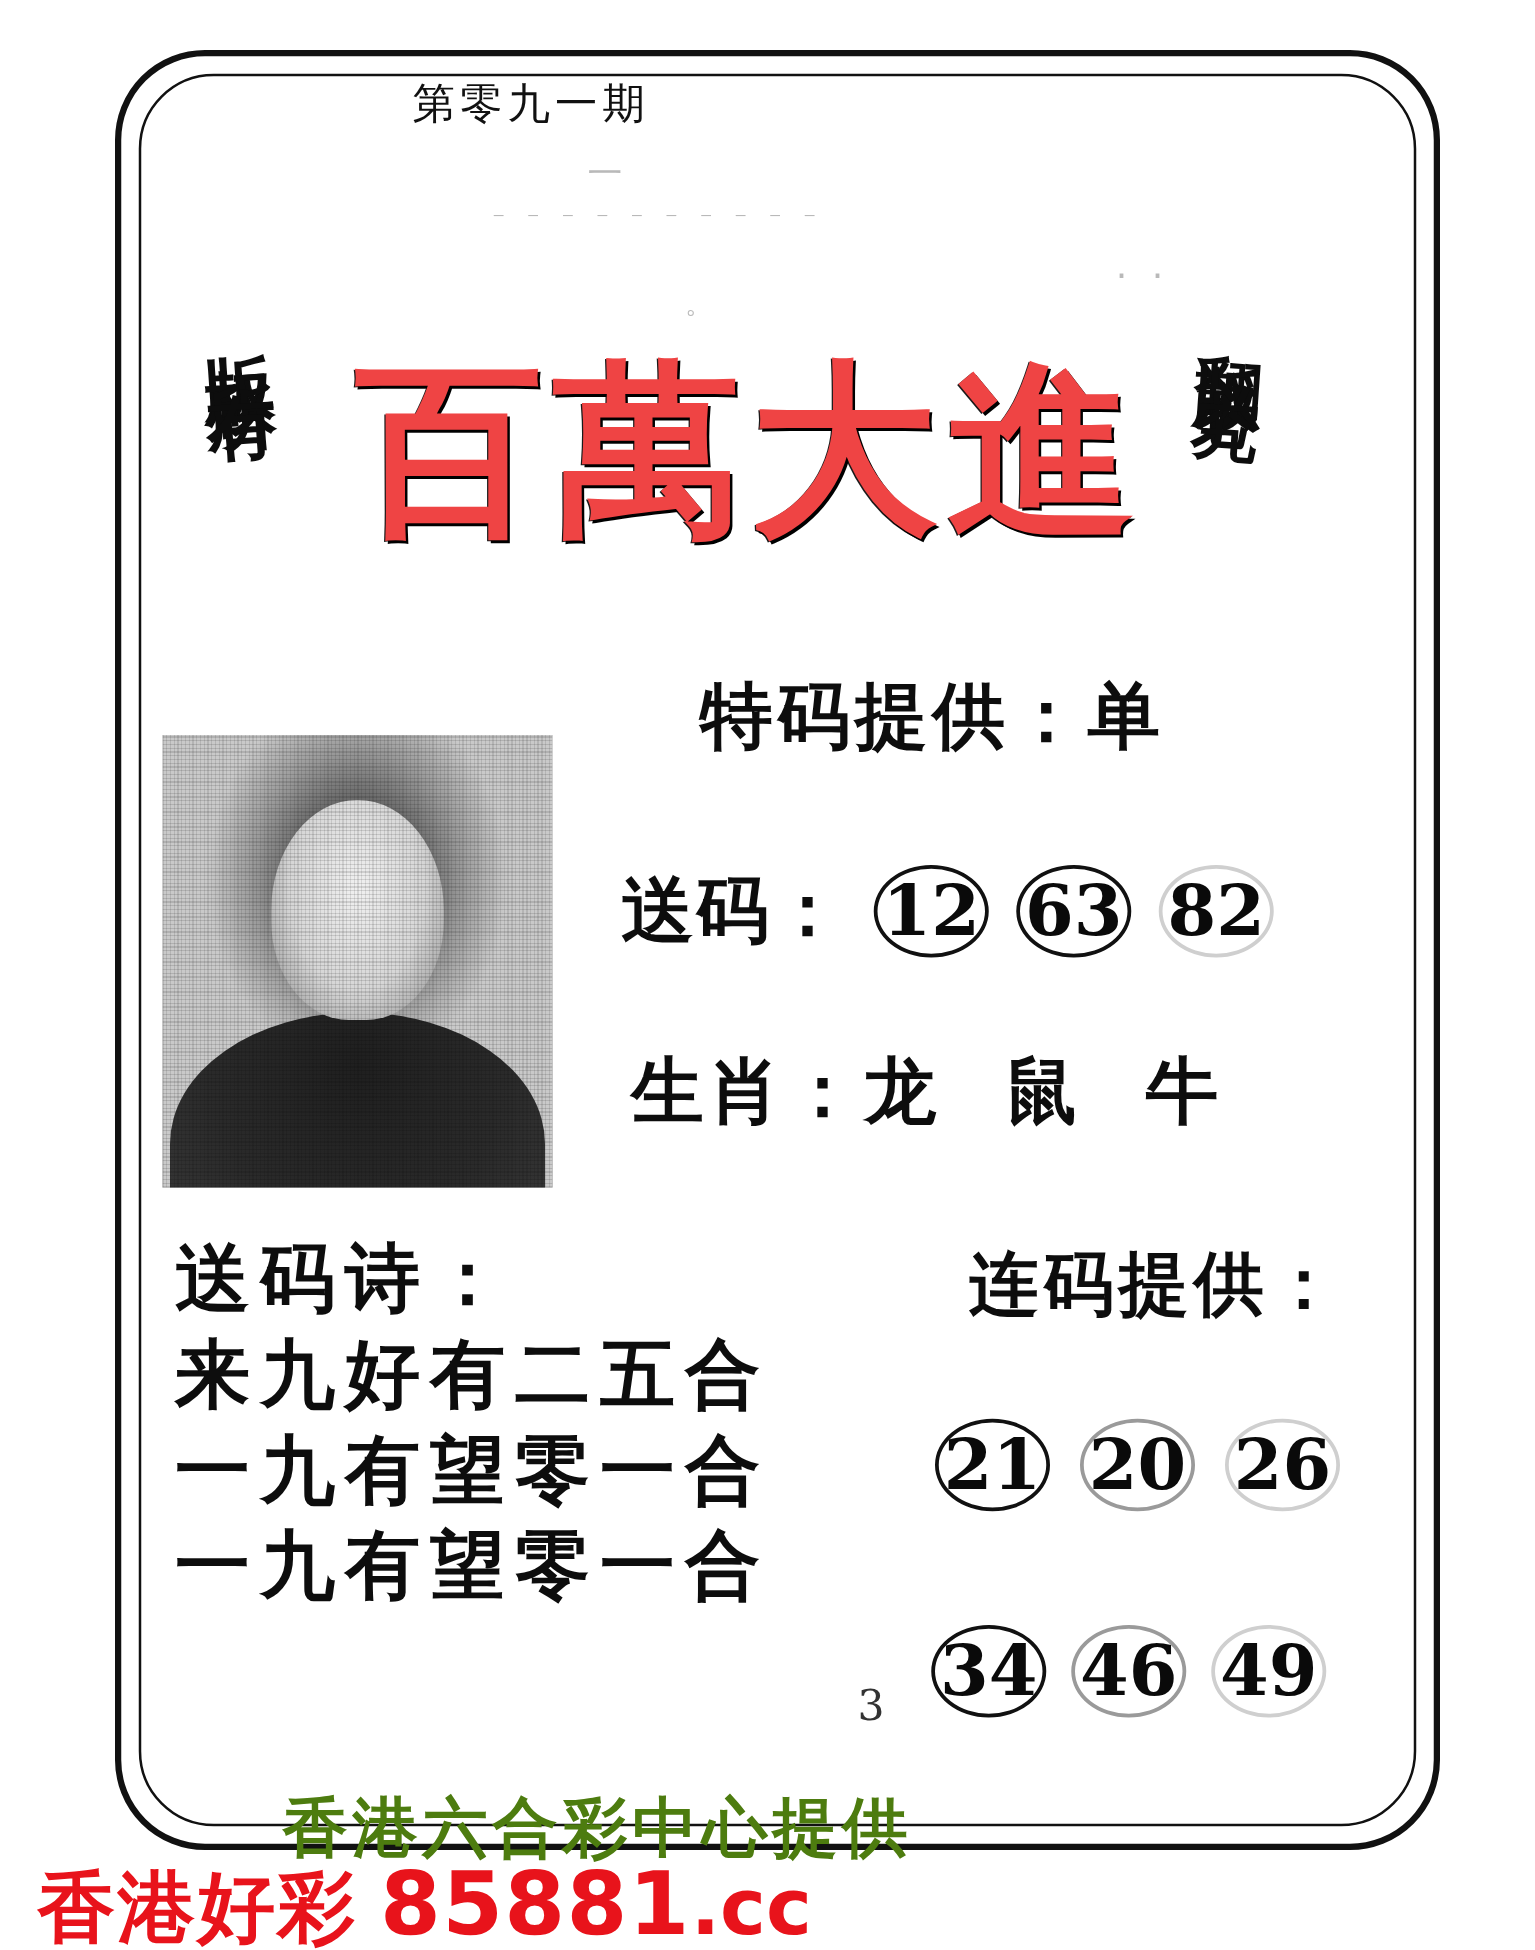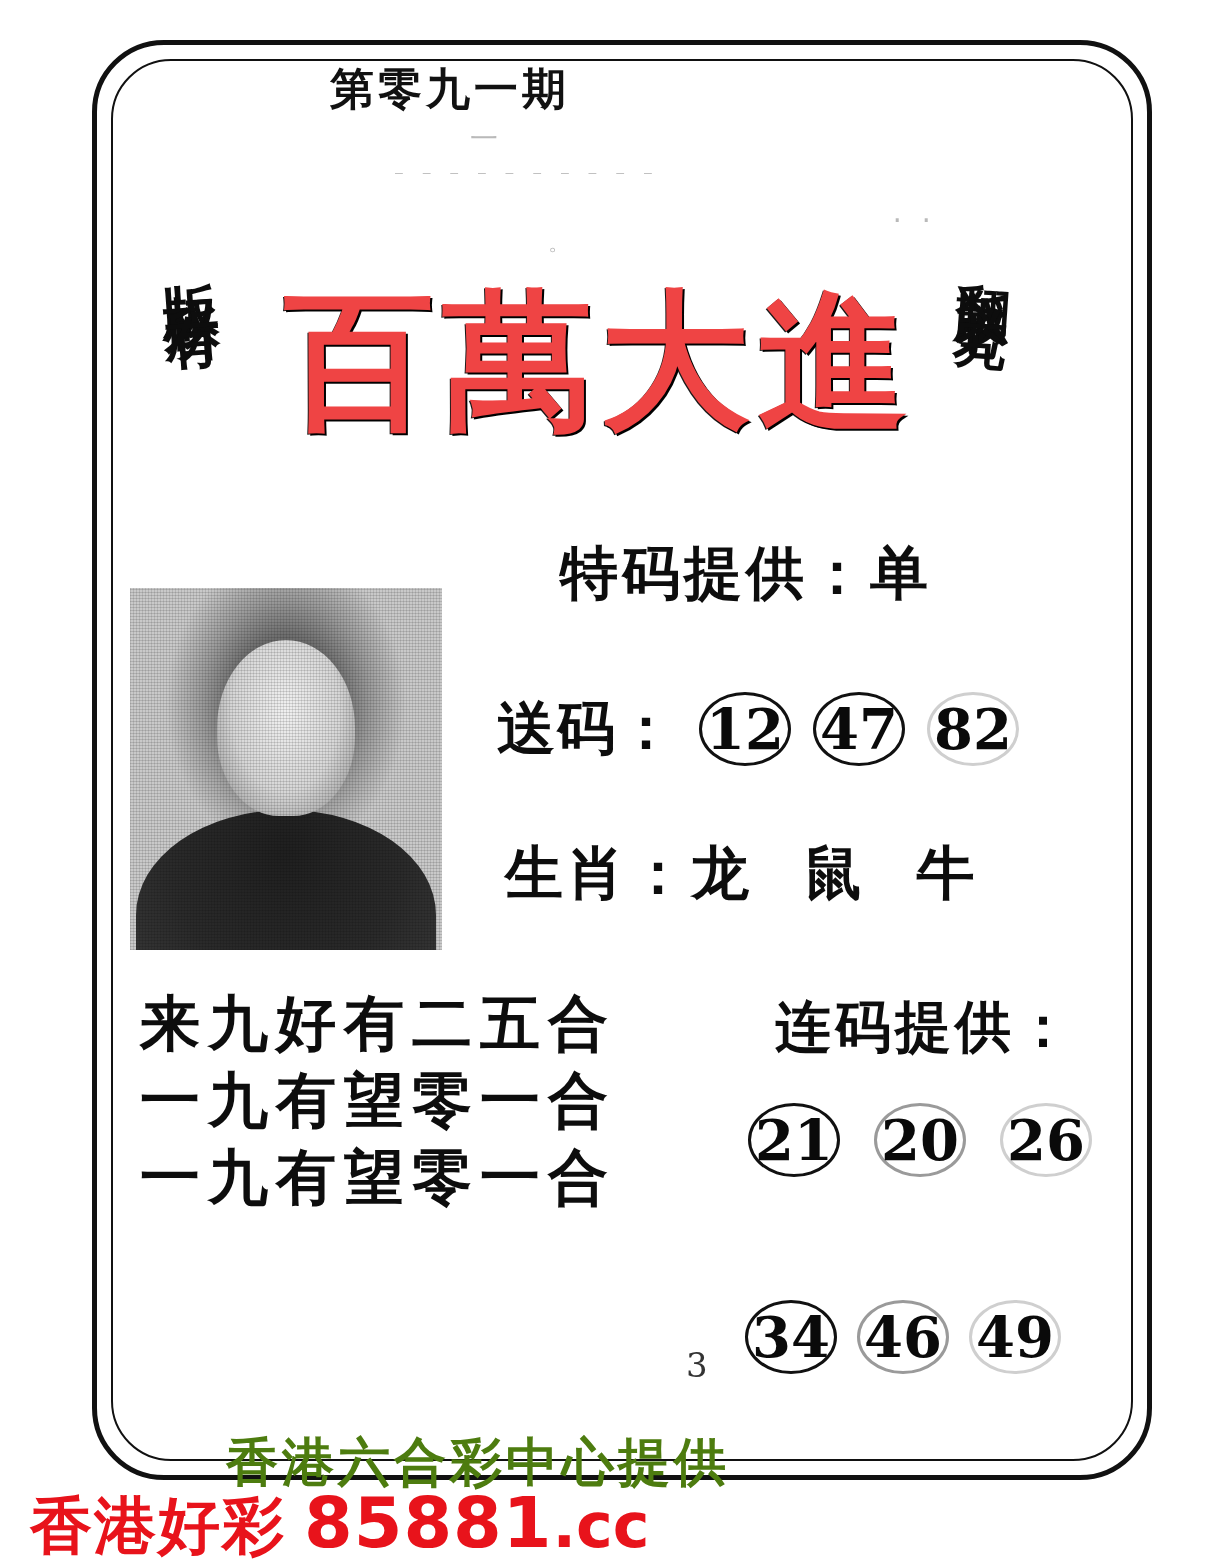--- a/index.html
+++ b/index.html
@@ -37,22 +37,22 @@
     border-radius: 60px;
     box-sizing: border-box;
   }
 
   
   #issue-label {
     position: absolute;
     left: 330px;
     top: 60px;
     font-family: "DejaVu Serif", "Liberation Serif", serif;
-    font-size: 44px;
-    font-weight: bold;
+    font-size: 34px;
+    font-weight: normal;
     letter-spacing: 4px;
     color: #111;
     white-space: nowrap;
   }
 
   
   .artifact {
     position: absolute;
     color: #b9b9b9;
     font-size: 13px;
@@ -219,23 +219,23 @@
     font-family: "DejaVu Serif", "Liberation Serif", serif;
     font-weight: bold;
     font-size: 56px;
     letter-spacing: 4px;
     color: #0d0d0d;
     white-space: nowrap;
   }
   #lianma-row-1 {
     position: absolute;
     left: 748px;
-    top: 1103px;
-    display: flex;
-    gap: 34px;
+    top: 1135px;
+    display: flex;
+    gap: 24px;
   }
   #lianma-row-2 {
     position: absolute;
     left: 745px;
     top: 1300px;
     display: flex;
     gap: 20px;
   }
 
   #page-mark {
@@ -307,35 +307,36 @@
 <div id="copyright-left" class="vertical-text">版权所有</div>
 <div id="copyright-right" class="vertical-text">翻版必究</div>
 
 <div id="main-title">百萬大進</div>
 
 <div id="special-code-line" class="info-line">特码提供：单</div>
 
 <div id="send-code-row">
   <span id="send-code-label">送码：</span>
   <span class="num-ball">12</span>
-  <span class="num-ball">47</span>
+  <span class="num-ball">63</span>
   <span class="num-ball faint">82</span>
 </div>
 
 <div id="zodiac-row" class="info-line">
   <span class="zodiac-label">生肖：</span><span>龙 鼠 牛</span>
 </div>
 
 <div id="portrait">
   <div class="shoulders"></div>
   <div class="head"></div>
   <div class="grain"></div>
 </div>
 
 <div id="poem-block">
+  <div>送码诗：</div>
   <div>来九好有二五合</div>
   <div>一九有望零一合</div>
   <div>一九有望零一合</div>
 </div>
 
 <div id="lianma-title">连码提供：</div>
 
 <div id="lianma-row-1">
   <span class="num-ball">21</span>
   <span class="num-ball faint-half">20</span>

